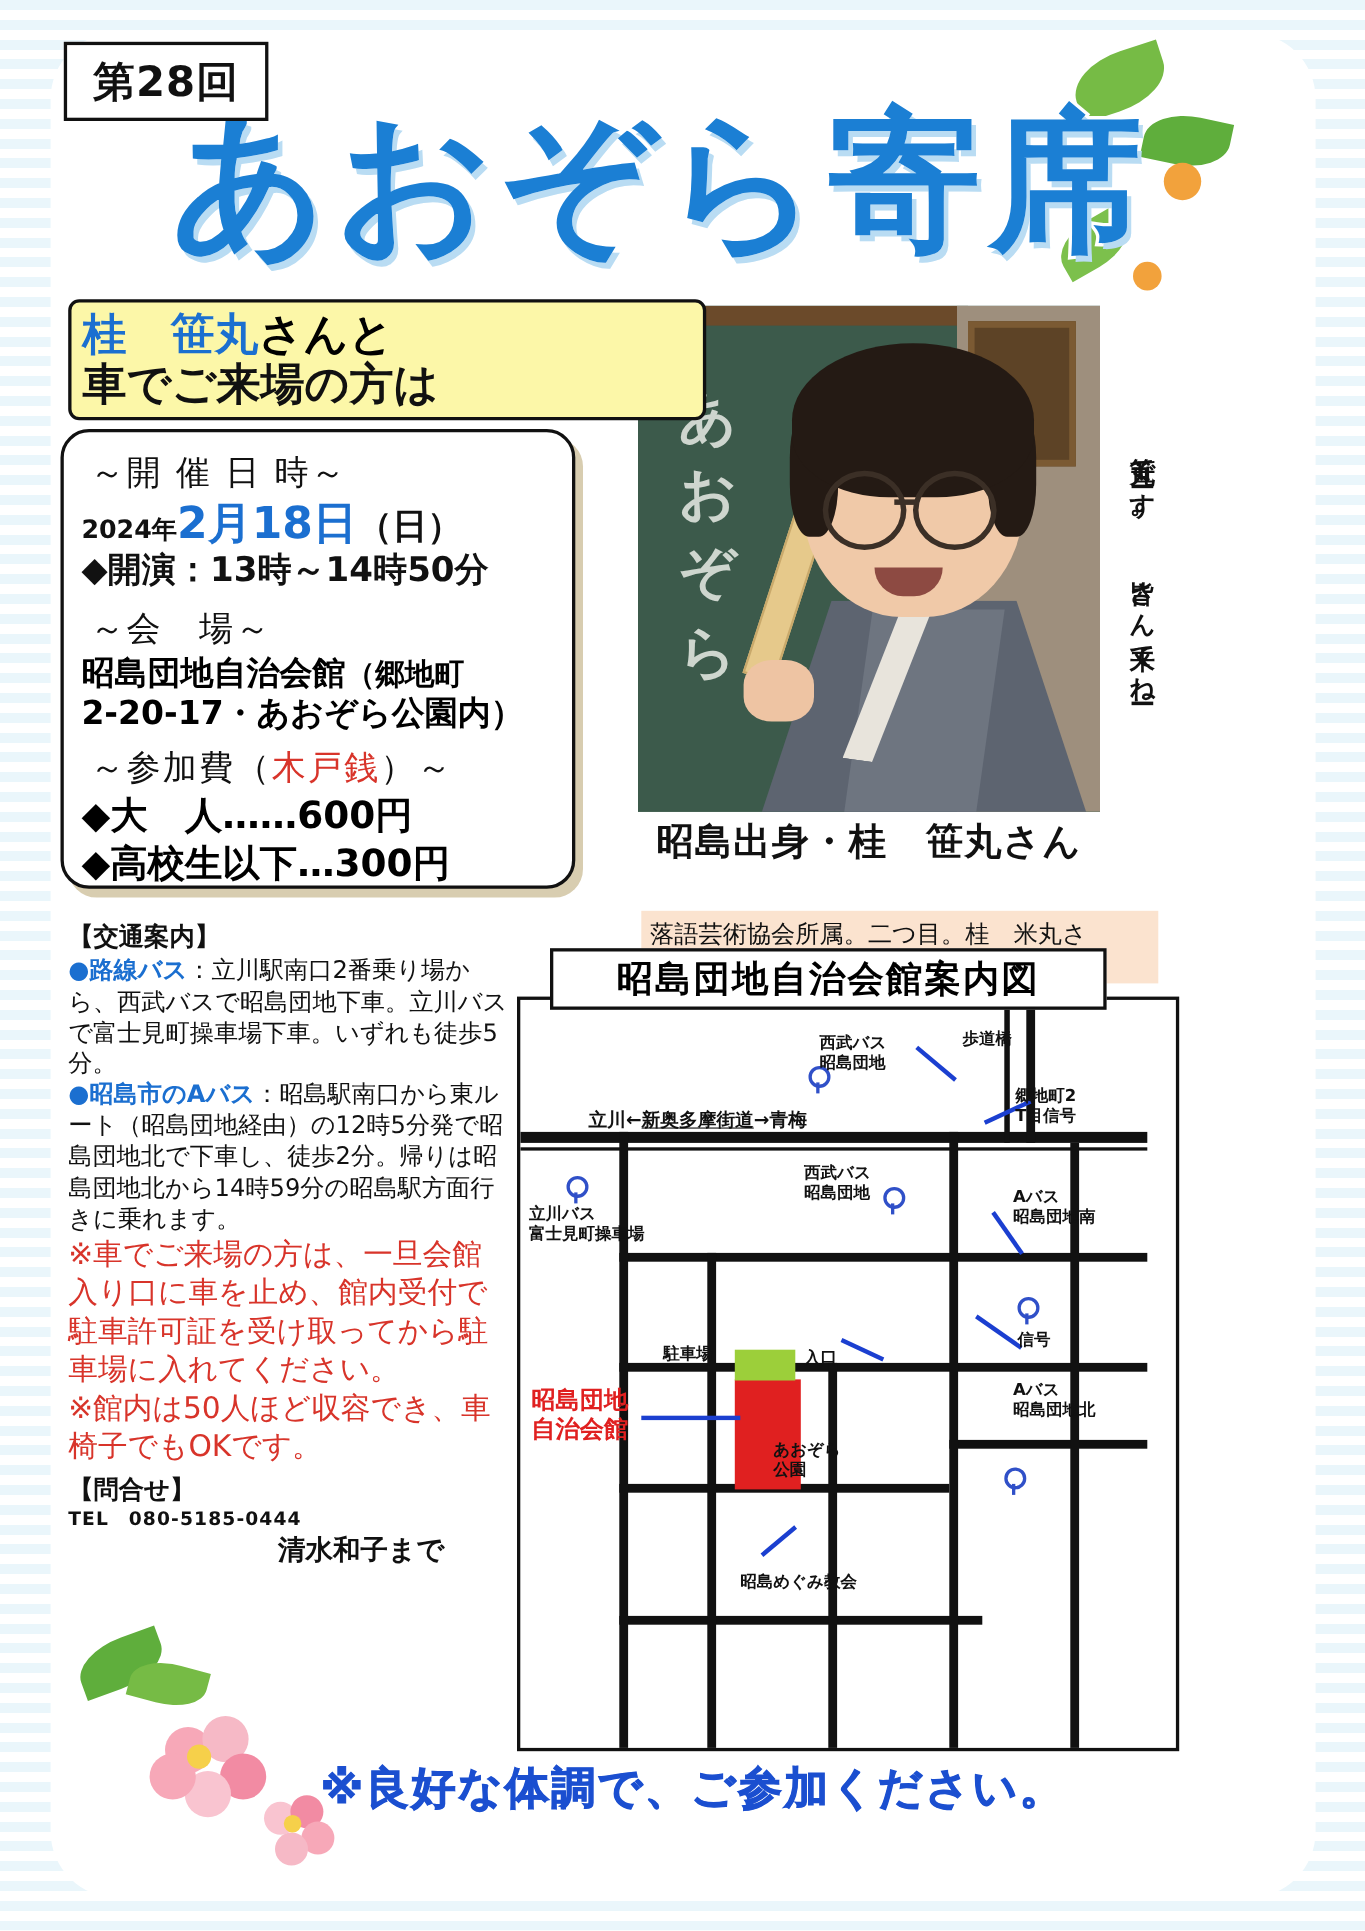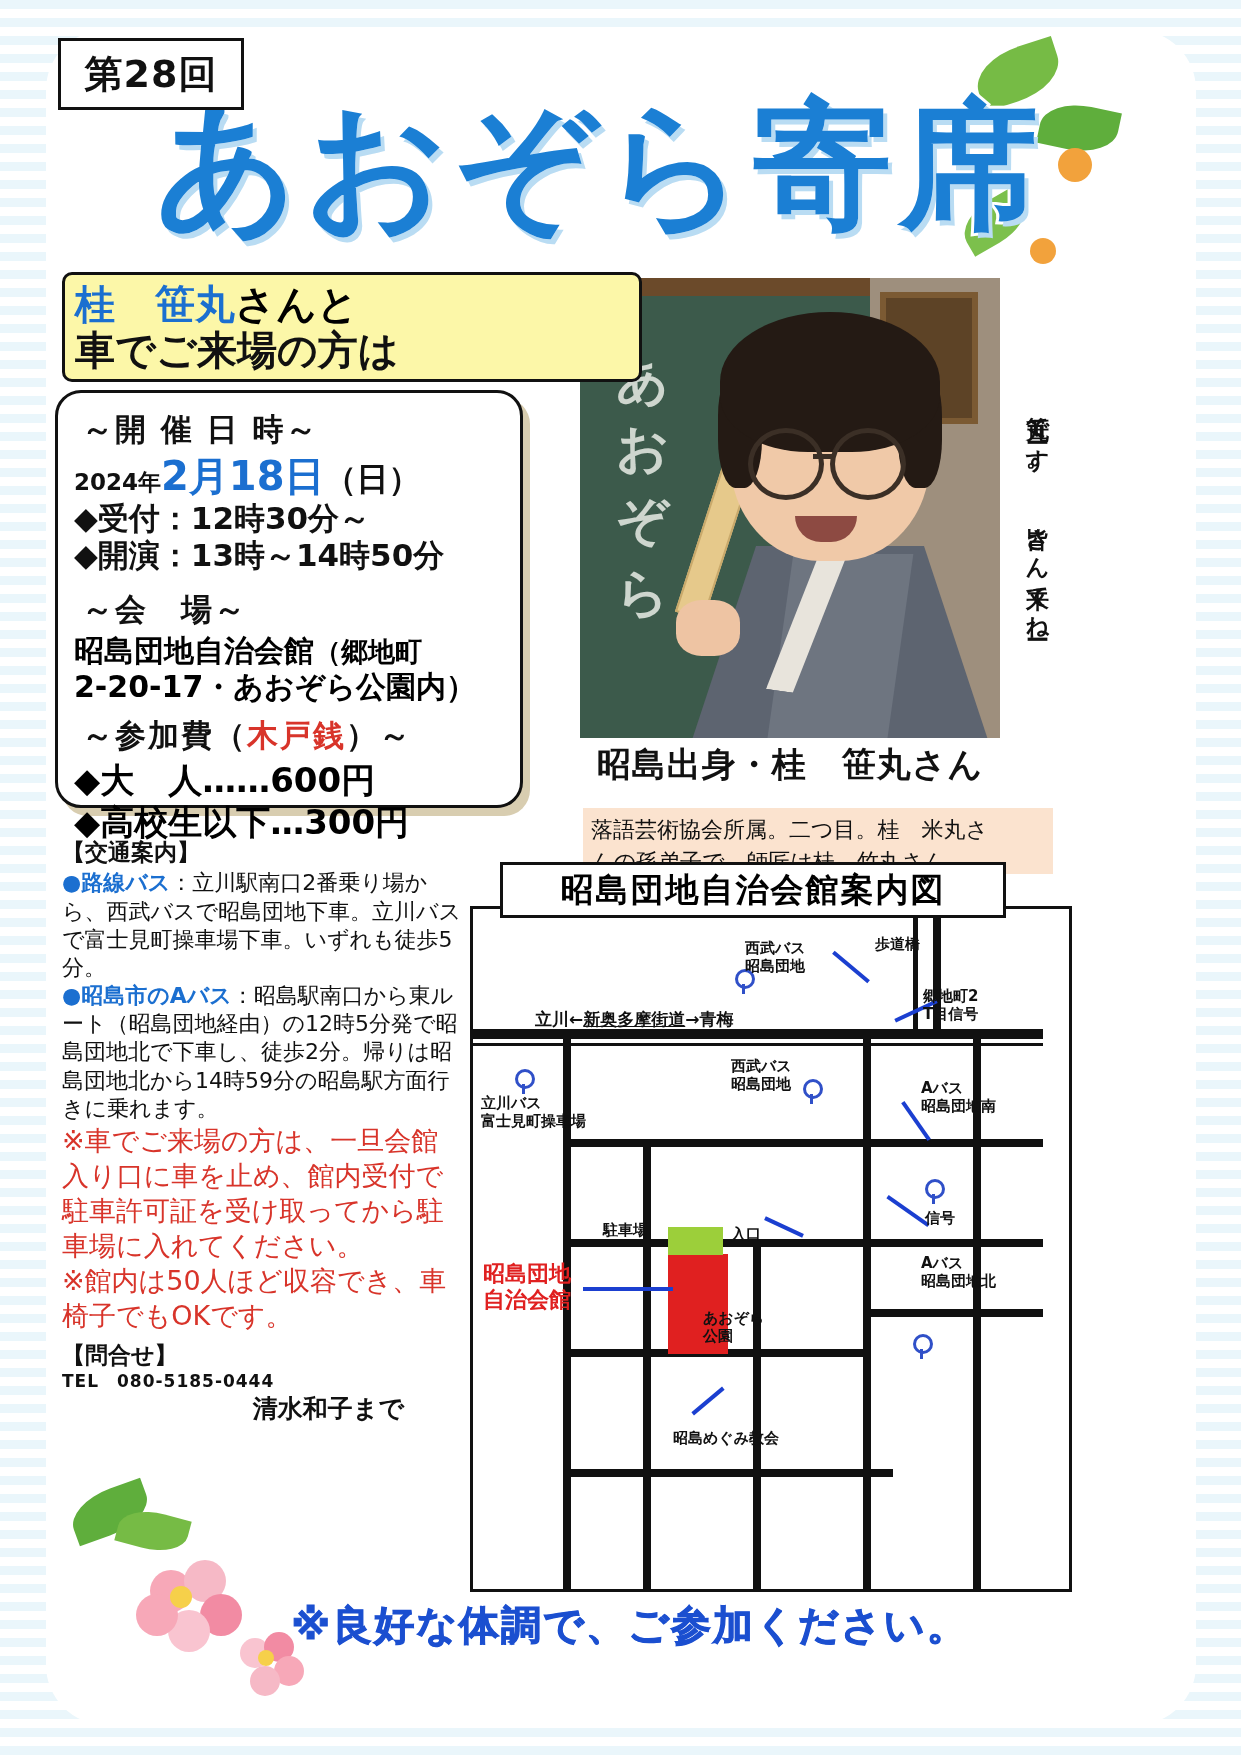--- a/index.html
+++ b/index.html
@@ -96,21 +96,21 @@
     position:absolute;left:55px;top:390px;
     width:468px;height:418px;
     background:#ffffff;
     border:3px solid #111;
     border-radius:26px;
     z-index:4;
     box-sizing:border-box;
     padding:14px 16px;
   }
   .hdr{
-    font-size:31px;font-weight:bold;color:#111;letter-spacing:2px;margin:2px 0 2px 8px;
+    font-size:31px;font-weight:normal;color:#111;letter-spacing:2px;margin:2px 0 2px 8px;
   }
   .row{font-size:32px;font-weight:bold;color:#111;line-height:1.18;white-space:nowrap;}
   .row .small{font-size:23px;}
   .row .big-blue{color:#1b6fd0;font-size:40px;}
   .row2{font-size:31px;font-weight:bold;color:#111;line-height:1.2;}
   .venue{font-size:30px;font-weight:bold;line-height:1.2;}
   .venue .sm{font-size:27px;}
   .fee-hdr .kido{color:#d8342a;}
   .fee{font-size:34px;font-weight:bold;line-height:1.25;white-space:nowrap;}
 
@@ -171,21 +171,21 @@
     z-index:5;
   }
 
   
   .photo-caption{
     position:absolute;left:580px;top:742px;width:420px;
     font-size:34px;font-weight:bold;color:#111;text-align:center;letter-spacing:1px;
     z-index:5;
   }
   .photo-sub{
-    position:absolute;left:583px;top:808px;width:470px;height:66px;
+    position:absolute;left:583px;top:828px;width:470px;height:66px;
     background:#fbe3cf;
     font-size:22px;line-height:1.45;color:#111;
     padding:6px 8px;box-sizing:border-box;
     z-index:5;
   }
 
   
   .traffic{
     position:absolute;left:62px;top:838px;width:400px;
     z-index:5;
@@ -259,21 +259,20 @@
     </div>
     <div class="performer-line2">車でご来場の方は</div>
   </div>
 
   <div class="info-shadow"></div>
   <div class="info-box">
     <div class="hdr">～開 催 日 時～</div>
     <div class="row">
       <span class="small">2024年</span><span class="big-blue">2月18日</span><span>（日）</span>
     </div>
-    <div class="row2">◆受付：12時30分～</div>
     <div class="row2">◆開演：13時～14時50分</div>
 
     <div class="hdr" style="margin-top:14px;">～会　場～</div>
     <div class="venue">
       <span>昭島団地自治会館</span><span class="sm">（郷地町</span>
     </div>
     <div class="venue">2-20-17・あおぞら公園内）</div>
 
     <div class="hdr fee-hdr" style="margin-top:10px;">
       <span>～参加費（</span><span class="kido">木戸銭</span><span>）～</span>

